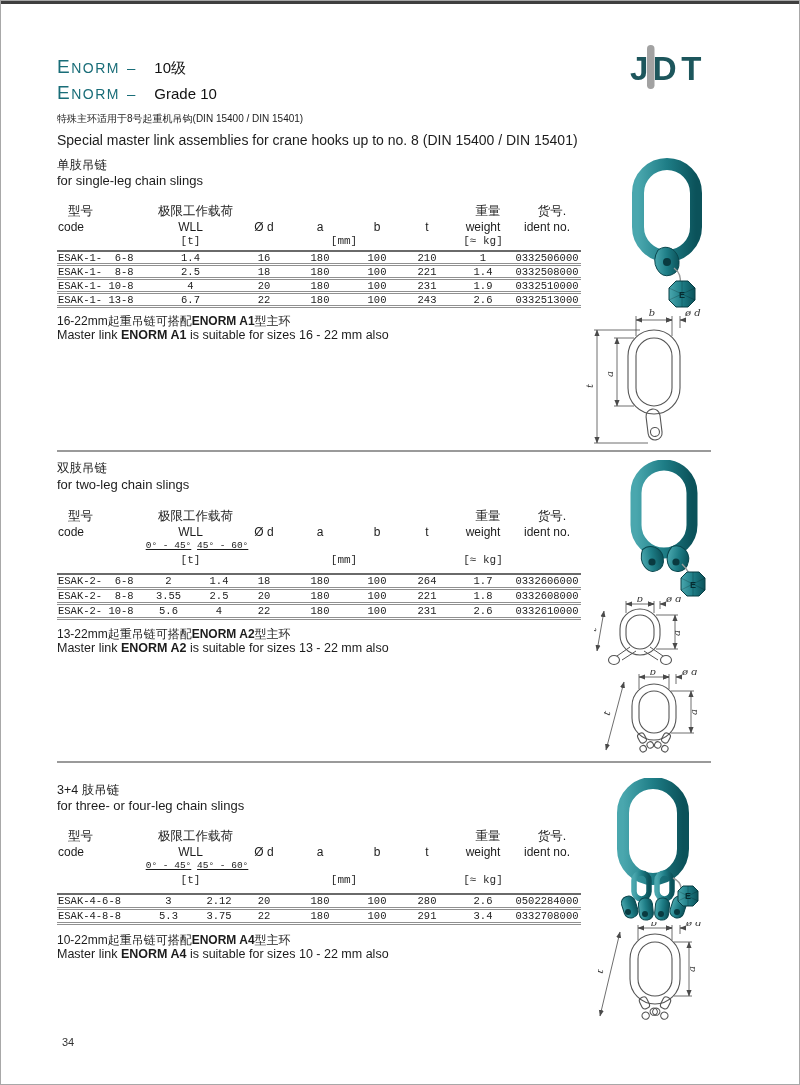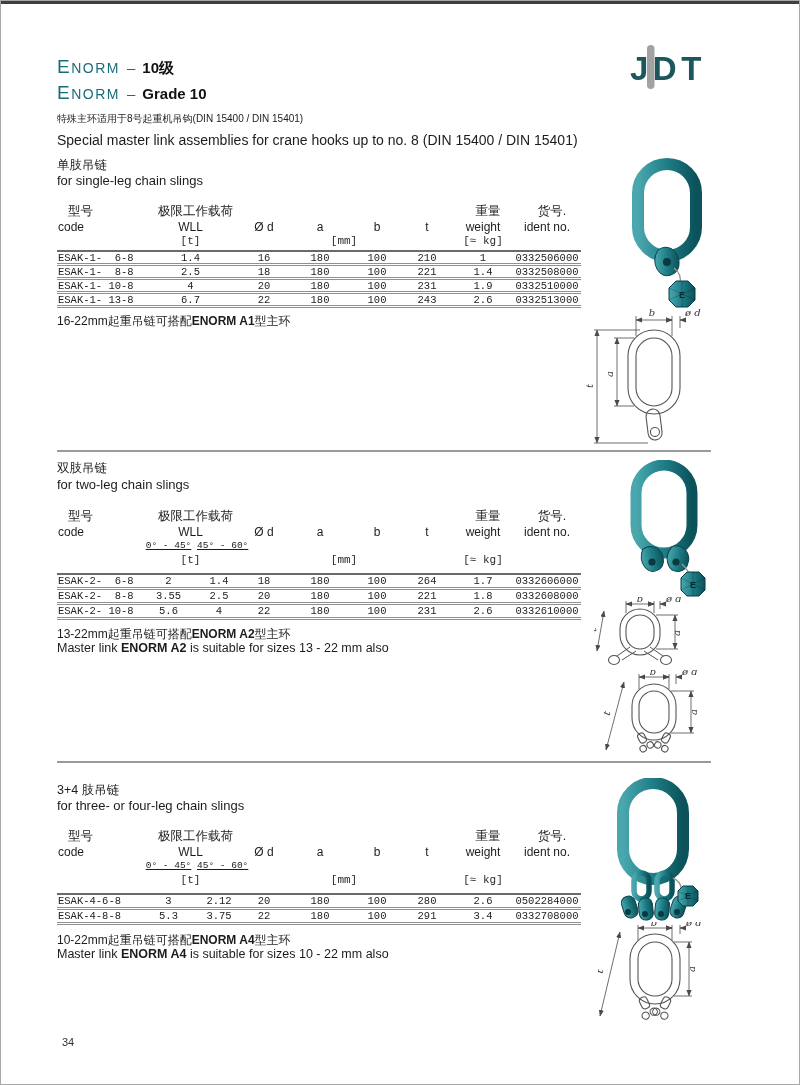--- a/index.html
+++ b/index.html
@@ -8,21 +8,21 @@
     font-family:"Liberation Sans","DejaVu Sans",sans-serif;color:#1c1c1c;
     box-shadow: inset 0 0 0 1px #a8a8a8, inset 0 4px 0 0 #3f3f3f;
     overflow:hidden;
   }
   .abs{position:absolute;}
   
   .brand{left:57px;white-space:nowrap;}
   .be{font-size:19px;color:#196d78;letter-spacing:1.5px;}
   .bn{font-size:14px;color:#196d78;letter-spacing:1.5px;}
   .bdash{font-size:15px;color:#196d78;margin:0 7px;}
-  .bgrade{font-size:15px;font-weight:700;color:#111;}
+  .bgrade{font-size:15px;font-weight:400;color:#111;margin-left:12px;}
   .sub{left:57px;font-size:14px;}
   .sub.cn{font-size:10px;}
   
   .shead{left:57px;font-size:12.5px;}
   .shead.en{font-size:13px;}
   
   .tbl{left:57px;width:524px;--cols:83px 57px 44px 46px 66px 48px 52px 60px 68px;}
   .thead{border-bottom:2px solid #6a6a6a;}
   .thead.pb4{padding-bottom:4px;}
   .th-row{display:grid;grid-template-columns:var(--cols);height:16px;line-height:16px;}
@@ -157,20 +157,23 @@
           <span class="cell">100</span>
           <span class="cell">243</span>
           <span class="cell">2.6</span>
           <span class="cell">0332513000</span>
         </div>
       </div>
   </div>
 
   <div class="abs note" style="top:313px">
     <span>16-22mm起重吊链可搭配</span><span class="b">ENORM A1</span><span>型主环</span>
+  </div>
+  <div class="abs note en" style="top:328px">
+    <span>Master link </span><span class="b">ENORM A1</span><span> is suitable for sizes 16 - 22 mm also</span>
   </div>
 
   <svg class="abs" style="left:624px;top:158px" width="88" height="152" viewBox="0 0 88 152">
     <rect x="14" y="6" width="58" height="92" rx="29" fill="none" stroke="url(#gT)" stroke-width="12"></rect>
     <path d="M34 92 q-6 10 -1 19 q5 9 14 6 q9 -3 8 -14 q-1 -8 -7 -12 q-7 -4 -14 1 z" fill="url(#gT)" stroke="#0a464d" stroke-width="1"></path>
     <circle cx="43" cy="104" r="4" fill="#093a40"></circle>
     <path d="M50 110 q8 6 6 16" fill="none" stroke="#9a9a9a" stroke-width="1.4"></path>
     <polygon points="52,123 64,123 71,130 71,142 64,149 52,149 45,142 45,130" fill="url(#gT)" stroke="#093f45" stroke-width="1"></polygon>
     <path d="M58 123 V149 M45 130 L71 142 M45 142 L71 130" stroke="rgba(0,0,0,0.25)" stroke-width="0.8" fill="none"></path>
     <text x="58" y="140" text-anchor="middle" class="tagE">E</text>

